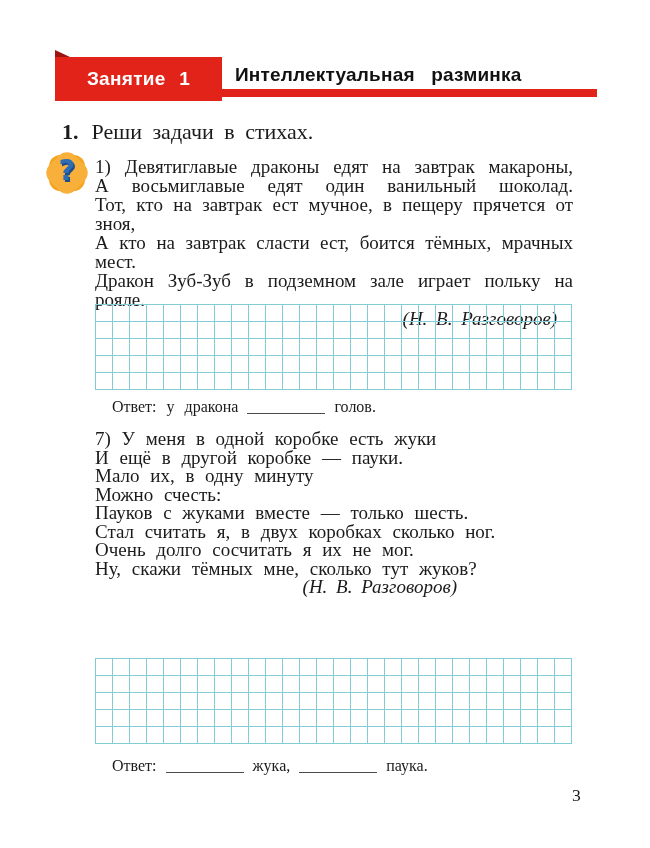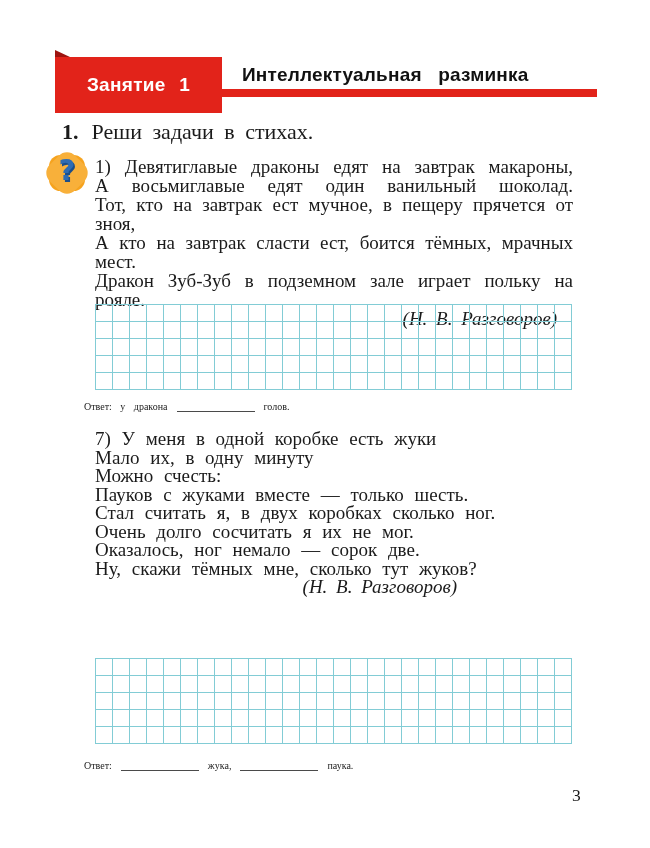--- a/index.html
+++ b/index.html
@@ -13,29 +13,29 @@
   }
   .page { position:absolute; inset:0; background:#fff; }
 
   
   .banner { position:absolute; left:55px; top:57px; width:542px; height:40px; }
   .banner-fold {
     position:absolute; left:0; top:-7px; width:0; height:0;
     border-bottom:7px solid #9e1410; border-right:15px solid transparent;
   }
   .lesson-tab {
-    position:absolute; left:0; top:0; width:167px; height:56px;
+    position:absolute; left:0; top:0; width:167px; height:44px;
     background:#e2231a; color:#fff;
     font-family:"Liberation Sans", sans-serif; font-weight:bold; font-size:19px;
     display:flex; align-items:center; justify-content:center;
     word-spacing:8px; letter-spacing:0.3px;
   }
   .banner-strip { position:absolute; left:167px; right:0; bottom:0; height:8px; background:#e2231a; }
   .banner-title {
-    position:absolute; left:187px; bottom:11px;
+    position:absolute; left:180px; bottom:11px;
     font-family:"Liberation Sans", sans-serif; font-weight:bold; font-size:19px;
     color:#111; word-spacing:11px; letter-spacing:0.2px; white-space:nowrap;
   }
 
   
   .task { position:absolute; left:62px; top:119px; font-size:22px; white-space:nowrap; }
   .task-number { font-weight:bold; margin-right:13px; }
   .task-instruction { word-spacing:5px; }
 
   
@@ -64,21 +64,21 @@
     background-image:
       linear-gradient(to right, #82ccd5 1px, transparent 1px),
       linear-gradient(to bottom, #82ccd5 1px, transparent 1px);
     background-size:17px 17px;
     border-right:1px solid #82ccd5; border-bottom:1px solid #82ccd5;
   }
   .grid1 { top:304px; }
   .grid2 { top:658px; }
 
   
-  .answer { position:absolute; left:84px; font-size:10px; word-spacing:6px; white-space:nowrap; }
+  .answer { position:absolute; left:112px; font-size:16px; word-spacing:6px; white-space:nowrap; }
   .answer1 { top:398px; }
   .answer2 { top:757px; }
   .blank {
     display:inline-block; width:78px; height:14px;
     border-bottom:1.3px solid #4a4a4a; margin:0 9px; vertical-align:-2px;
   }
 
   
   .page-number { position:absolute; left:572px; top:785px; font-size:17.5px; }
 </style>
@@ -116,26 +116,26 @@
   </div>
 
   <div class="grid grid1"></div>
 
   <div class="answer answer1">
     <span>Ответ: у дракона</span><span class="blank"></span><span>голов.</span>
   </div>
 
   <div class="poem poem2">
     <div class="poem-line">7) У меня в одной коробке есть жуки</div>
+    <div class="poem-line">И ещё в другой коробке — пауки.</div>
     <div class="poem-line">Мало их, в одну минуту</div>
     <div class="poem-line">Можно счесть:</div>
     <div class="poem-line">Пауков с жуками вместе — только шесть.</div>
     <div class="poem-line">Стал считать я, в двух коробках сколько ног.</div>
     <div class="poem-line">Очень долго сосчитать я их не мог.</div>
-    <div class="poem-line">Оказалось, ног немало — сорок две.</div>
     <div class="poem-line">Ну, скажи тёмных мне, сколько тут жуков?</div>
     <div class="attribution">(Н. В. Разговоров)</div>
   </div>
 
   <div class="grid grid2"></div>
 
   <div class="answer answer2">
     <span>Ответ:</span><span class="blank"></span><span>жука,</span><span class="blank"></span><span>паука.</span>
   </div>
 

